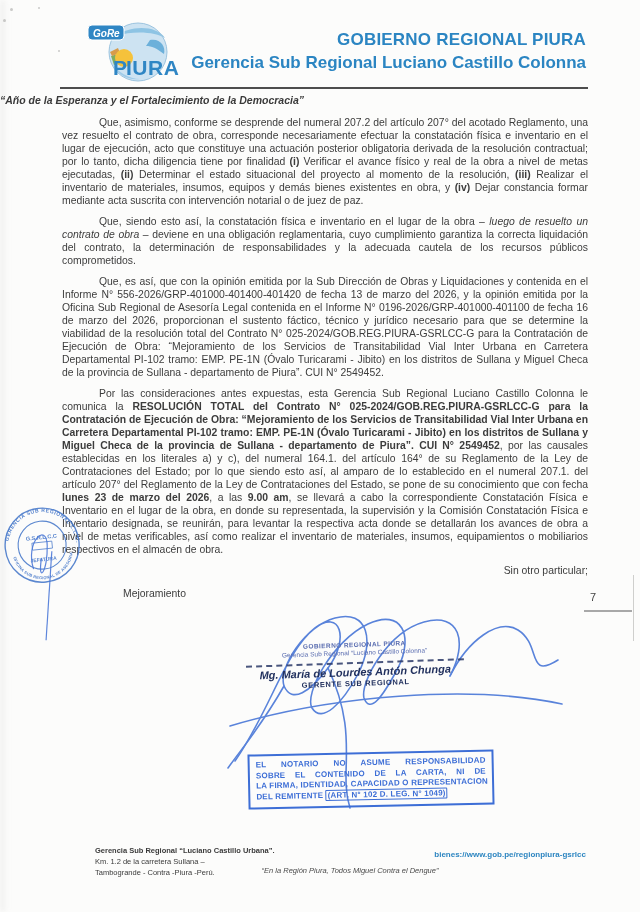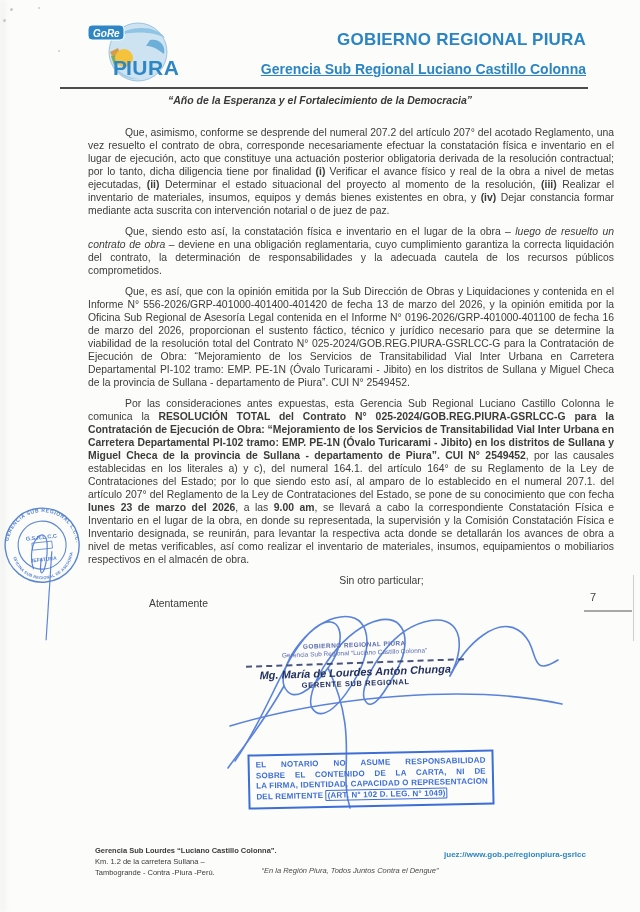--- a/index.html
+++ b/index.html
@@ -12,34 +12,34 @@
 
   
   .smudge-left { position:absolute; left:0; top:120; width:9px; height:912px;
     background:linear-gradient(to right,#d2d2d0,rgba(210,210,208,0)); opacity:.28; filter:blur(2px); }
   .speck { position:absolute; background:#9a9a98; border-radius:50%; opacity:.5; }
 
   
   .logo-wrap { position:absolute; left:86px; top:22px; width:110px; height:64px; }
   .head-titles { position:absolute; right:54px; top:30px; text-align:right; color:#2b85c2; }
   .head-title { font-size:17px; font-weight:bold; letter-spacing:.2px; }
-  .head-subtitle { font-size:14px; font-weight:bold; margin-top:11px;text-decoration:underline; }
+  .head-subtitle { font-size:17px; font-weight:bold; margin-top:3px; }
   .head-rule { position:absolute; left:60px; top:87px; width:528px; height:2px; background:#4d4d4d; }
-  .motto { position:absolute; left:0; top:94px; width:100%; text-align:center;
+  .motto { position:absolute; left:0; top:94px; width:100%; text-align:left;
     font-size:10.5px; font-weight:bold; font-style:italic; color:#3a3a3a; }
 
   
-  .letter-body { position:absolute; left:62px; top:126px; width:526px;
-    font-size:10.4px; line-height:13px; text-align:justify;margin-left:26px; }
+  .letter-body { position:absolute; left:62px; top:116px; width:526px;
+    font-size:10.4px; line-height:13px; text-align:justify; }
   .letter-body p.para { text-indent:37px; margin-bottom:8px; }
   .seg-b { font-weight:bold; }
   .seg-i { font-style:italic; }
   .seg-u { }
   .seg-box { border:1px solid currentColor; padding:0 1px; border-radius:1px; }
-  .closing { padding-left:61px; margin-top:7px; text-align:center; }
+  .closing { padding-left:61px; margin-top:7px; text-align:right; }
   .salutation { padding-left:61px; margin-top:10px; text-align:left; }
 
   
   .seal { position:absolute; left:2px; top:498px; transform:rotate(-6deg); }
 
   
   .sig { position:absolute; left:210px; top:596px; pointer-events:none; }
   .signer-stamp { position:absolute; left:240px; top:641px; width:230px; text-align:center;
     transform:rotate(-2deg); color:#5a6db0; }
   .stamp-org { font-size:6.5px; font-weight:bold; letter-spacing:.4px; }
@@ -102,21 +102,21 @@
   <div class="motto">“Año de la Esperanza y el Fortalecimiento de la Democracia”</div>
 
   <div class="letter-body">
     <div>
         <p class="para"><span>Que, asimismo, conforme se desprende del numeral 207.2 del artículo 207° del acotado Reglamento, una vez resuelto el contrato de obra, corresponde necesariamente efectuar la constatación física e inventario en el lugar de ejecución, acto que constituye una actuación posterior obligatoria derivada de la resolución contractual; por lo tanto, dicha diligencia tiene por finalidad </span><span class="seg-b">(i)</span><span> Verificar el avance físico y real de la obra a nivel de metas ejecutadas, </span><span class="seg-b">(ii)</span><span> Determinar el estado situacional del proyecto al momento de la resolución, </span><span class="seg-b">(iii)</span><span> Realizar el inventario de materiales, insumos, equipos y demás bienes existentes en obra, y </span><span class="seg-b">(iv)</span><span> Dejar constancia formar mediante acta suscrita con intervención notarial o de juez de paz.</span></p>
         <p class="para"><span>Que, siendo esto así, la constatación física e inventario en el lugar de la obra – </span><span class="seg-i">luego de resuelto un contrato de obra</span><span> – deviene en una obligación reglamentaria, cuyo cumplimiento garantiza la correcta liquidación del contrato, la determinación de responsabilidades y la adecuada cautela de los recursos públicos comprometidos.</span></p>
         <p class="para"><span>Que, es así, que con la opinión emitida por la Sub Dirección de Obras y Liquidaciones y contenida en el </span><span class="seg-u">Informe N° 556-2026/GRP-401000-401400-401420</span><span> de fecha 13 de marzo del 2026, y la opinión emitida por la Oficina Sub Regional de Asesoría Legal contenida en el </span><span class="seg-u">Informe N° 0196-2026/GRP-401000-401100</span><span> de fecha 16 de marzo del 2026, proporcionan el sustento fáctico, técnico y jurídico necesario para que se determine la viabilidad de la resolución total del Contrato N° 025-2024/GOB.REG.PIURA-GSRLCC-G para la Contratación de Ejecución de Obra: “Mejoramiento de los Servicios de Transitabilidad Vial Inter Urbana en Carretera Departamental PI-102 tramo: EMP. PE-1N (Óvalo Turicarami - Jibito) en los distritos de Sullana y Miguel Checa de la provincia de Sullana - departamento de Piura”. CUI N° 2549452.</span></p>
         <p class="para"><span>Por las consideraciones antes expuestas, esta Gerencia Sub Regional Luciano Castillo Colonna le </span><span class="seg-u">comunica</span><span> la </span><span class="seg-b">RESOLUCIÓN TOTAL del Contrato N° 025-2024/GOB.REG.PIURA-GSRLCC-G para la Contratación de Ejecución de Obra: “Mejoramiento de los Servicios de Transitabilidad Vial Inter Urbana en Carretera Departamental PI-102 tramo: EMP. PE-1N (Óvalo Turicarami - Jibito) en los distritos de Sullana y Miguel Checa de la provincia de Sullana - departamento de Piura”. CUI N° 2549452</span><span>, por las causales establecidas en los literales a) y c), del numeral 164.1. del artículo 164° de su Reglamento de la Ley de Contrataciones del Estado; por lo que siendo esto así, al amparo de lo establecido en el numeral 207.1. del artículo 207° del Reglamento de la Ley de Contrataciones del Estado, se pone de su conocimiento que con fecha </span><span class="seg-b seg-u">lunes 23 de marzo del 2026</span><span>, a las </span><span class="seg-b seg-u">9.00 am</span><span>, se llevará a cabo la correspondiente </span><span class="seg-u">Constatación Física e Inventario en el lugar de la obra</span><span>, en donde su representada, la supervisión y la Comisión Constatación Física e Inventario designada, se reunirán, para levantar la respectiva acta donde se detallarán los avances de obra a nivel de metas verificables, así como realizar el inventario de materiales, insumos, equipamientos o mobiliarios respectivos en el almacén de obra.</span></p>
       </div>
     <p class="closing">Sin otro particular;</p>
-    <p class="salutation">Atentamente</p>
+    <p class="salutation">Mejoramiento</p>
   </div>
 
   <div class="seal">
     <svg width="86" height="145" viewBox="0 0 86 145">
       <defs>
         <path id="arcTop" d="M 9 48 A 34 34 0 1 1 77 48"></path>
         <path id="arcBot" d="M 13 56 A 30.5 30.5 0 0 0 73 56"></path>
       </defs>
       <g stroke="#4577c9" fill="none" opacity="0.88">
         <circle cx="43" cy="47" r="37" stroke-width="1.4"></circle>
@@ -167,20 +167,20 @@
   <div class="notary">
     <div>
         <div class="notary-line"><span>EL NOTARIO NO ASUME RESPONSABILIDAD</span></div>
         <div class="notary-line"><span>SOBRE EL CONTENIDO DE LA CARTA, NI DE</span></div>
         <div class="notary-line"><span>LA FIRMA, IDENTIDAD, CAPACIDAD O REPRESENTACION</span></div>
         <div class="notary-line"><span>DEL REMITENTE </span><span class="seg-box">(ART. N° 102 D. LEG. N° 1049)</span></div>
       </div>
   </div>
 
   <div class="footer-address">
-    <div class="l1">Gerencia Sub Lourdes “Luciano Castillo Colonna”.</div>
+    <div class="l1">Gerencia Sub Regional “Luciano Castillo Urbana”.</div>
     <div>Km. 1.2 de la carretera Sullana –</div>
     <div>Tambogrande - Contra -Piura -Perú.</div>
   </div>
-  <div class="footer-url">juez://www.gob.pe/regionpiura-gsrlcc</div>
-  <div class="footer-slogan">“En la Región Piura, Todos Juntos Contra el Dengue”</div>
+  <div class="footer-url">bienes://www.gob.pe/regionpiura-gsrlcc</div>
+  <div class="footer-slogan">“En la Región Piura, Todos Miguel Contra el Dengue”</div>
 
 </div>
 
 </body></html>

